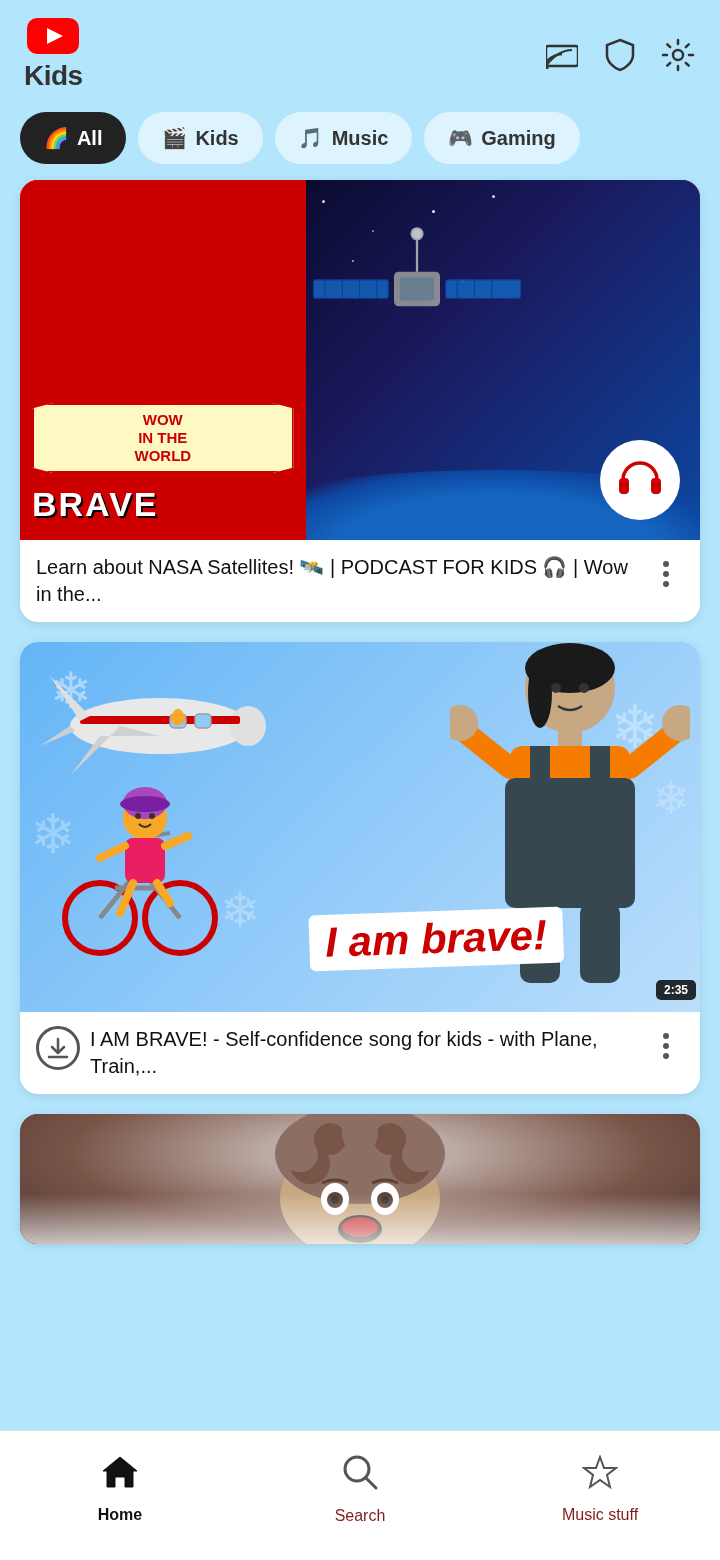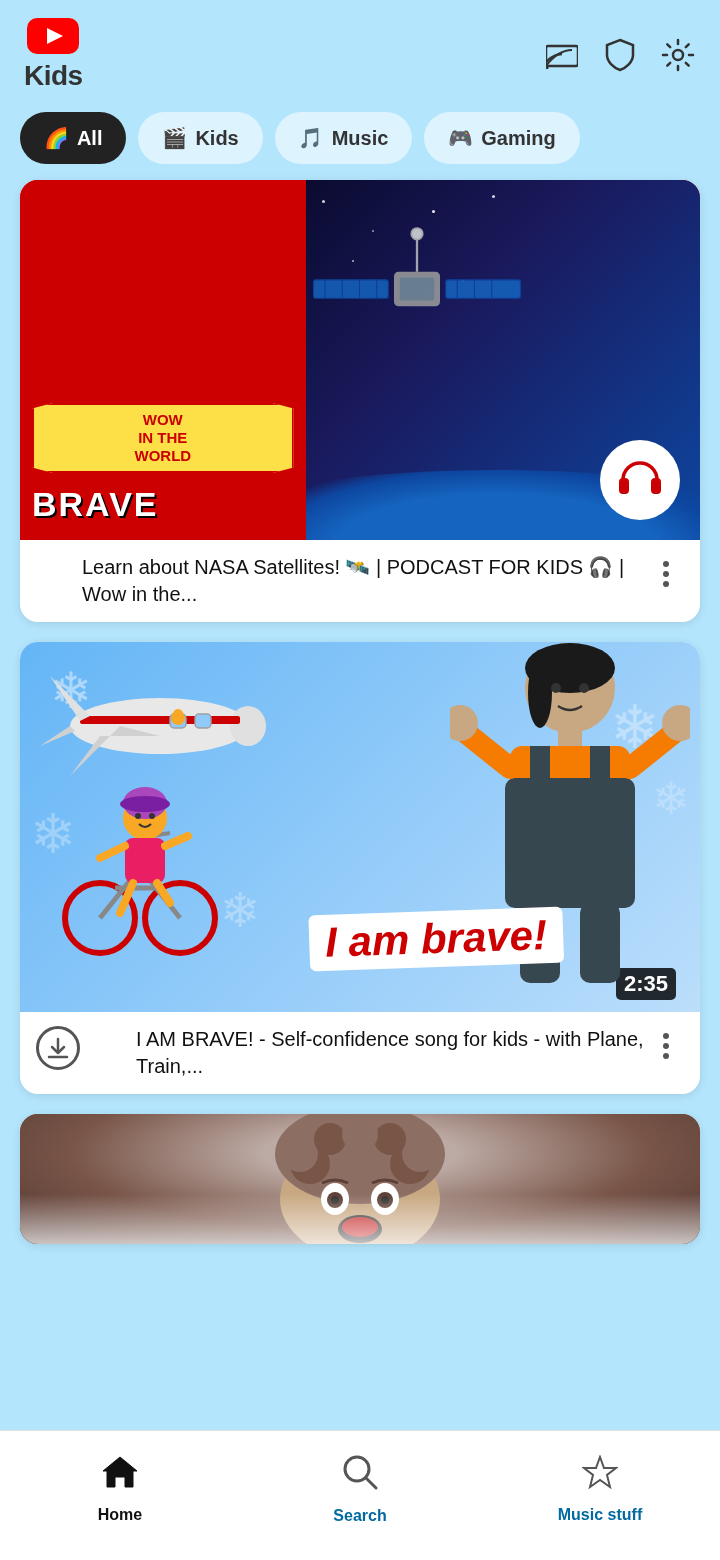--- a/index.html
+++ b/index.html
@@ -116,24 +116,24 @@
       height: 370px;
       background: linear-gradient(135deg, #64b5f6 0%, #90caf9 50%, #bbdefb 100%);
       position: relative;
       overflow: hidden;
     }
 
     
     .duration-badge {
       position: absolute;
       bottom: 12px;
-      right: 24px;
+      right: 4px;
       background: rgba(0,0,0,0.82);
       color: #fff;
-      font-size: 22px;
+      font-size: 12px;
       font-weight: 700;
       padding: 3px 8px;
       border-radius: 5px;
     }
 
     
     .card-info {
       padding: 14px 16px 14px 16px;
       display: flex;
       align-items: flex-start;
@@ -144,21 +144,20 @@
       align-items: flex-start;
       gap: 10px;
       flex: 1;
     }
     .card-title {
       font-size: 20px;
       font-weight: 500;
       color: #111;
       line-height: 1.35;
       flex: 1;
-      margin-left: 46px;
     }
     .more-btn {
       width: 36px;
       height: 36px;
       display: flex;
       align-items: center;
       justify-content: center;
       cursor: pointer;
       flex-shrink: 0;
       margin-top: 2px;
@@ -219,22 +218,22 @@
       gap: 12px;
       cursor: pointer;
       padding-bottom: 12px;
     }
     .nav-icon {
       font-size: 32px;
       line-height: 1;
     }
     .nav-label {
       font-size: 16px;
-      font-weight: 700;
-      color: #0369a1;
+      font-weight: 400;
+      color: #7f1d1d;
     }
     .nav-label-active {
       color: #111;
       font-weight: 700;
     }
     .nav-avatar {
       width: 48px;
       height: 48px;
       border-radius: 50%;
       background: linear-gradient(135deg, #ce93d8, #ab47bc);
@@ -299,21 +298,21 @@
 </div>
 
 <div class="feed">
 
   <div class="video-card">
     <div class="thumbnail-wrapper">
       <div class="podcast-thumb">
 
         <div style="position:absolute;left:0;top:0;width:42%;height:100%;background:#cc0000;z-index:2;display:flex;flex-direction:column;justify-content:flex-end;padding:16px 12px;">
 
-          <div style="background:#fde047;color:#cc0000;font-weight:900;font-size:15px;padding:6px 8px;text-align:center;line-height:1.2;margin-bottom:12px;clip-path:polygon(8% 0%,92% 0%,100% 8%,100% 92%,92% 100%,8% 100%,0% 92%,0% 8%);border:2px solid #cc0000;">
+          <div style="background:#fef9c3;color:#cc0000;font-weight:900;font-size:15px;padding:6px 8px;text-align:center;line-height:1.2;margin-bottom:12px;clip-path:polygon(8% 0%,92% 0%,100% 8%,100% 92%,92% 100%,8% 100%,0% 92%,0% 8%);border:2px solid #cc0000;">
             WOW<br>IN THE<br>WORLD
           </div>
           <div style="font-size:34px;font-weight:900;color:#fff;text-shadow:2px 2px 0 #000;letter-spacing:2px;">BRAVE</div>
         </div>
 
         <div style="position:absolute;right:0;top:0;width:60%;height:100%;background:linear-gradient(135deg,#0a0a2e 0%,#1a1a5e 40%,#0d47a1 100%);z-index:1;overflow:hidden;">
 
           <div style="position:absolute;inset:0;">
             <div style="position:absolute;width:3px;height:3px;background:#fff;border-radius:50%;top:20px;left:30px;opacity:0.8;"></div>
             <div style="position:absolute;width:2px;height:2px;background:#fff;border-radius:50%;top:50px;left:80px;opacity:0.6;"></div>

